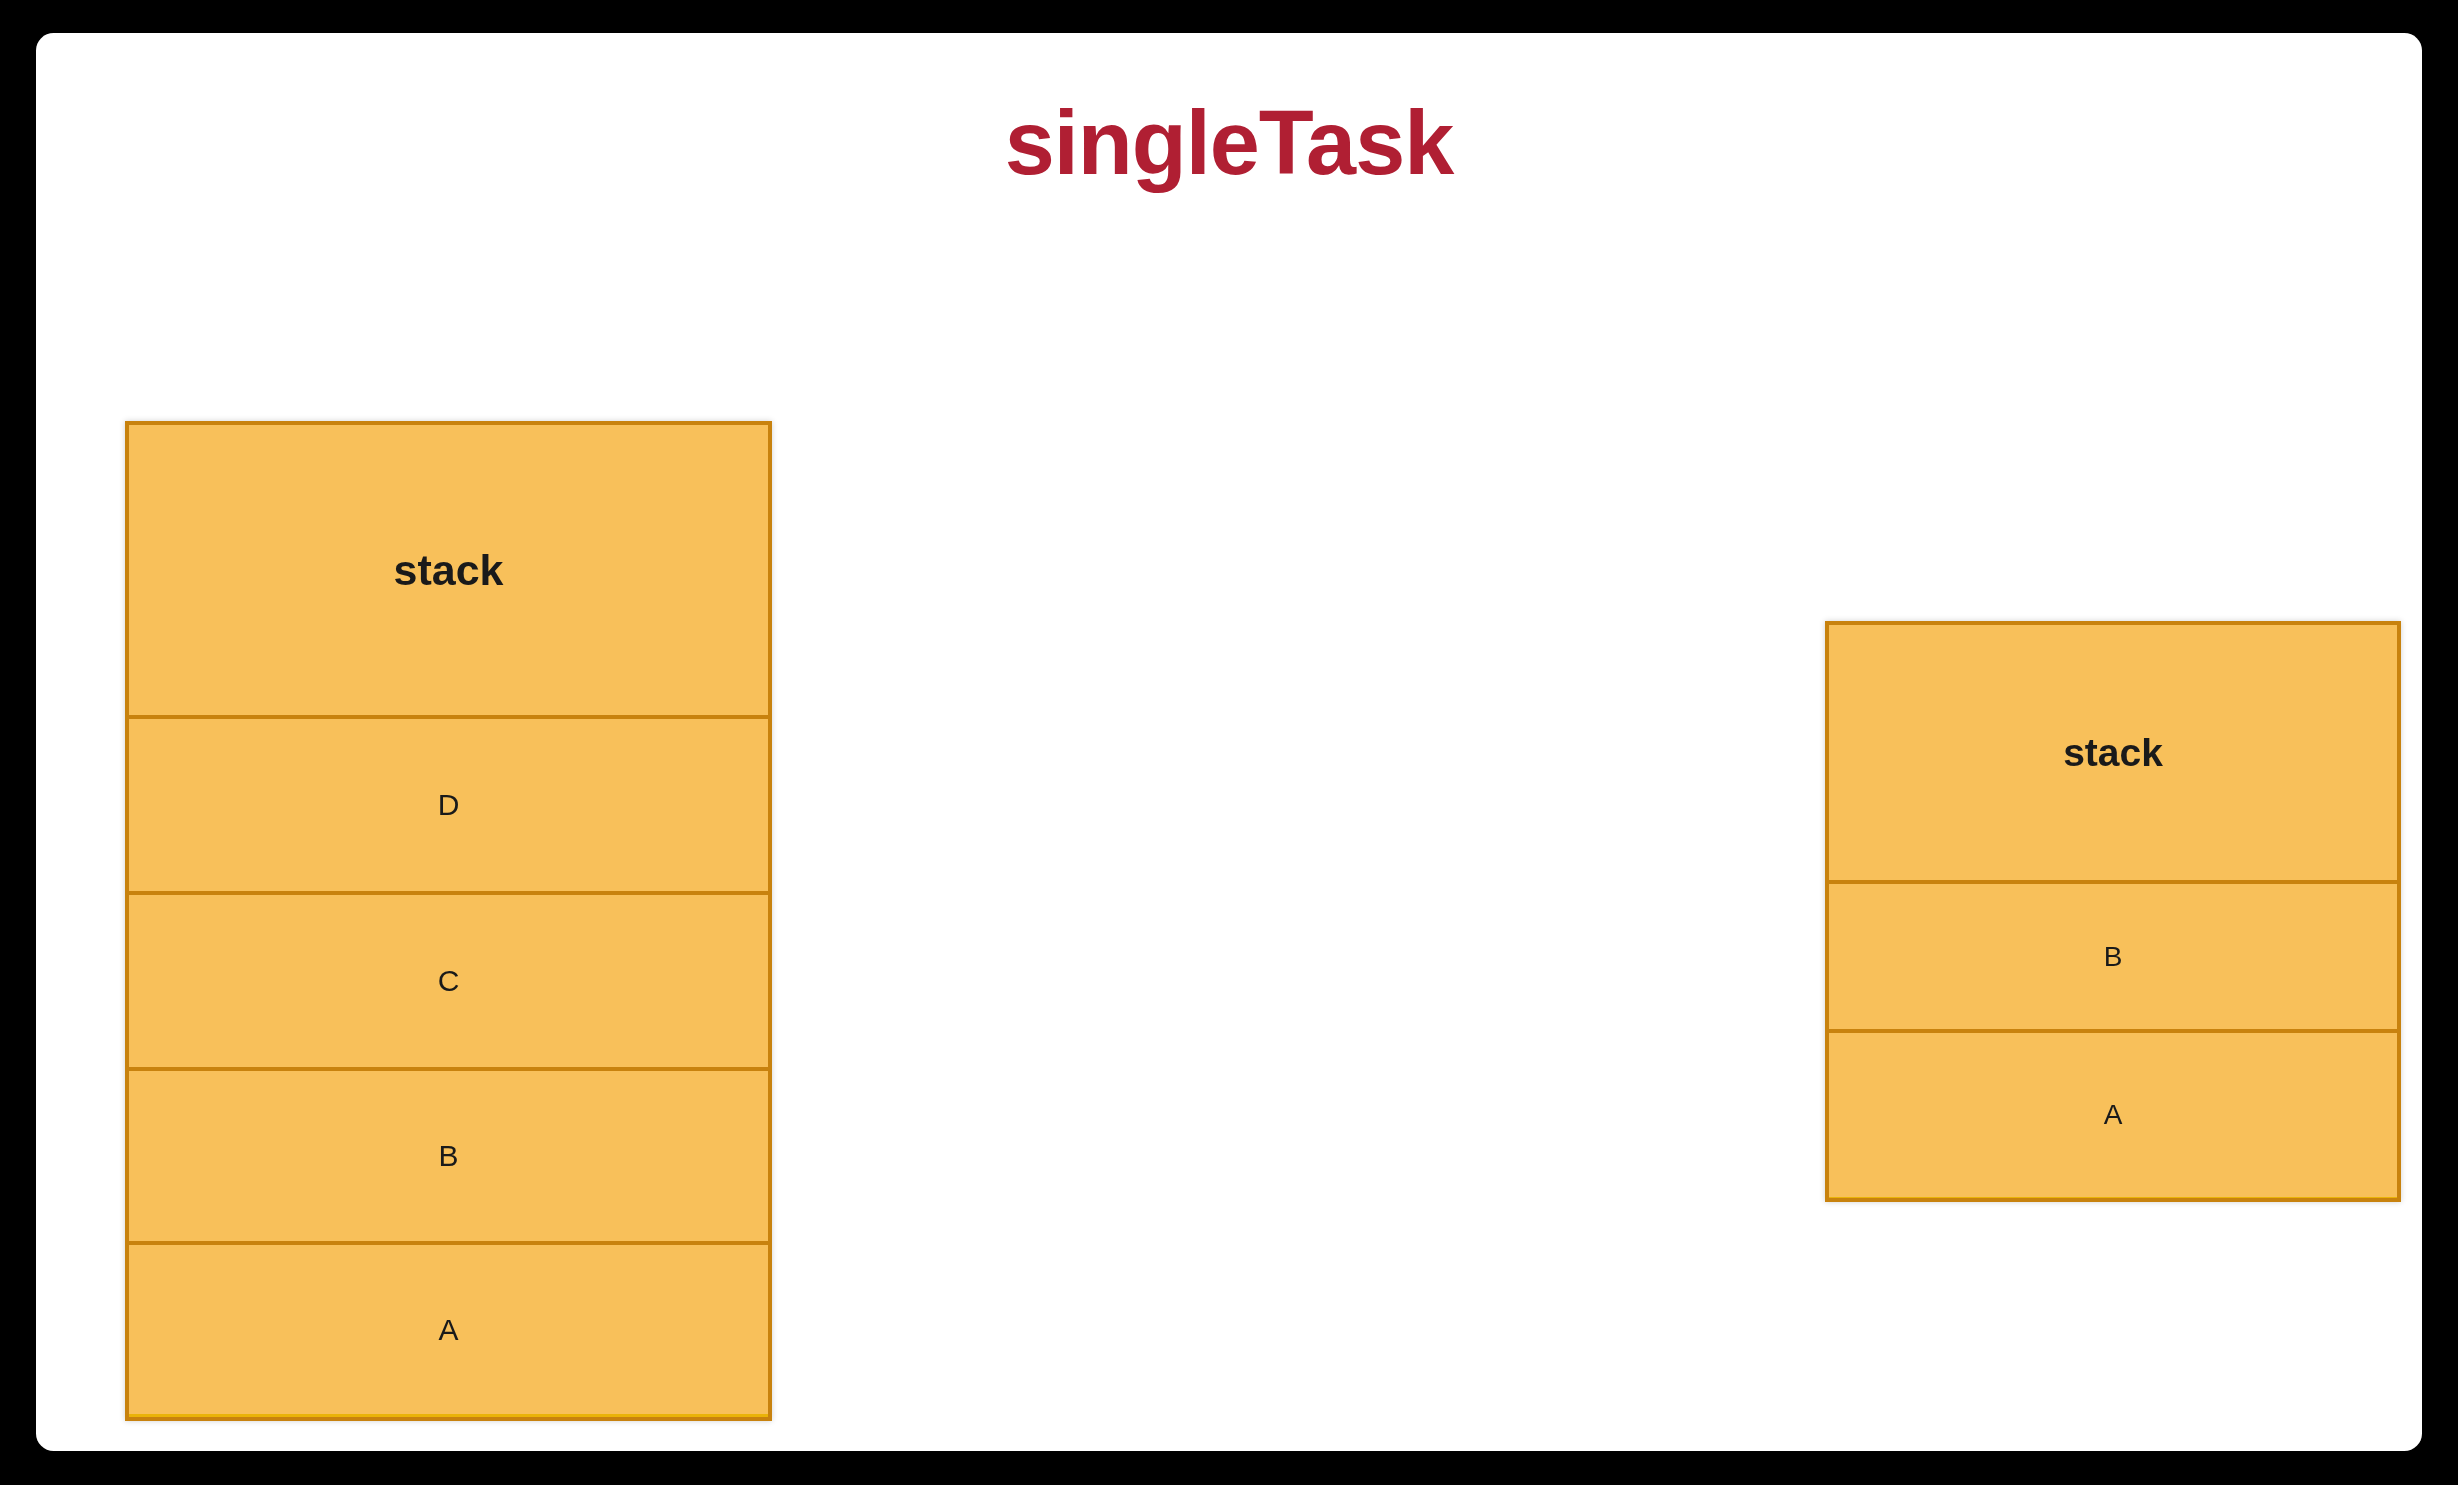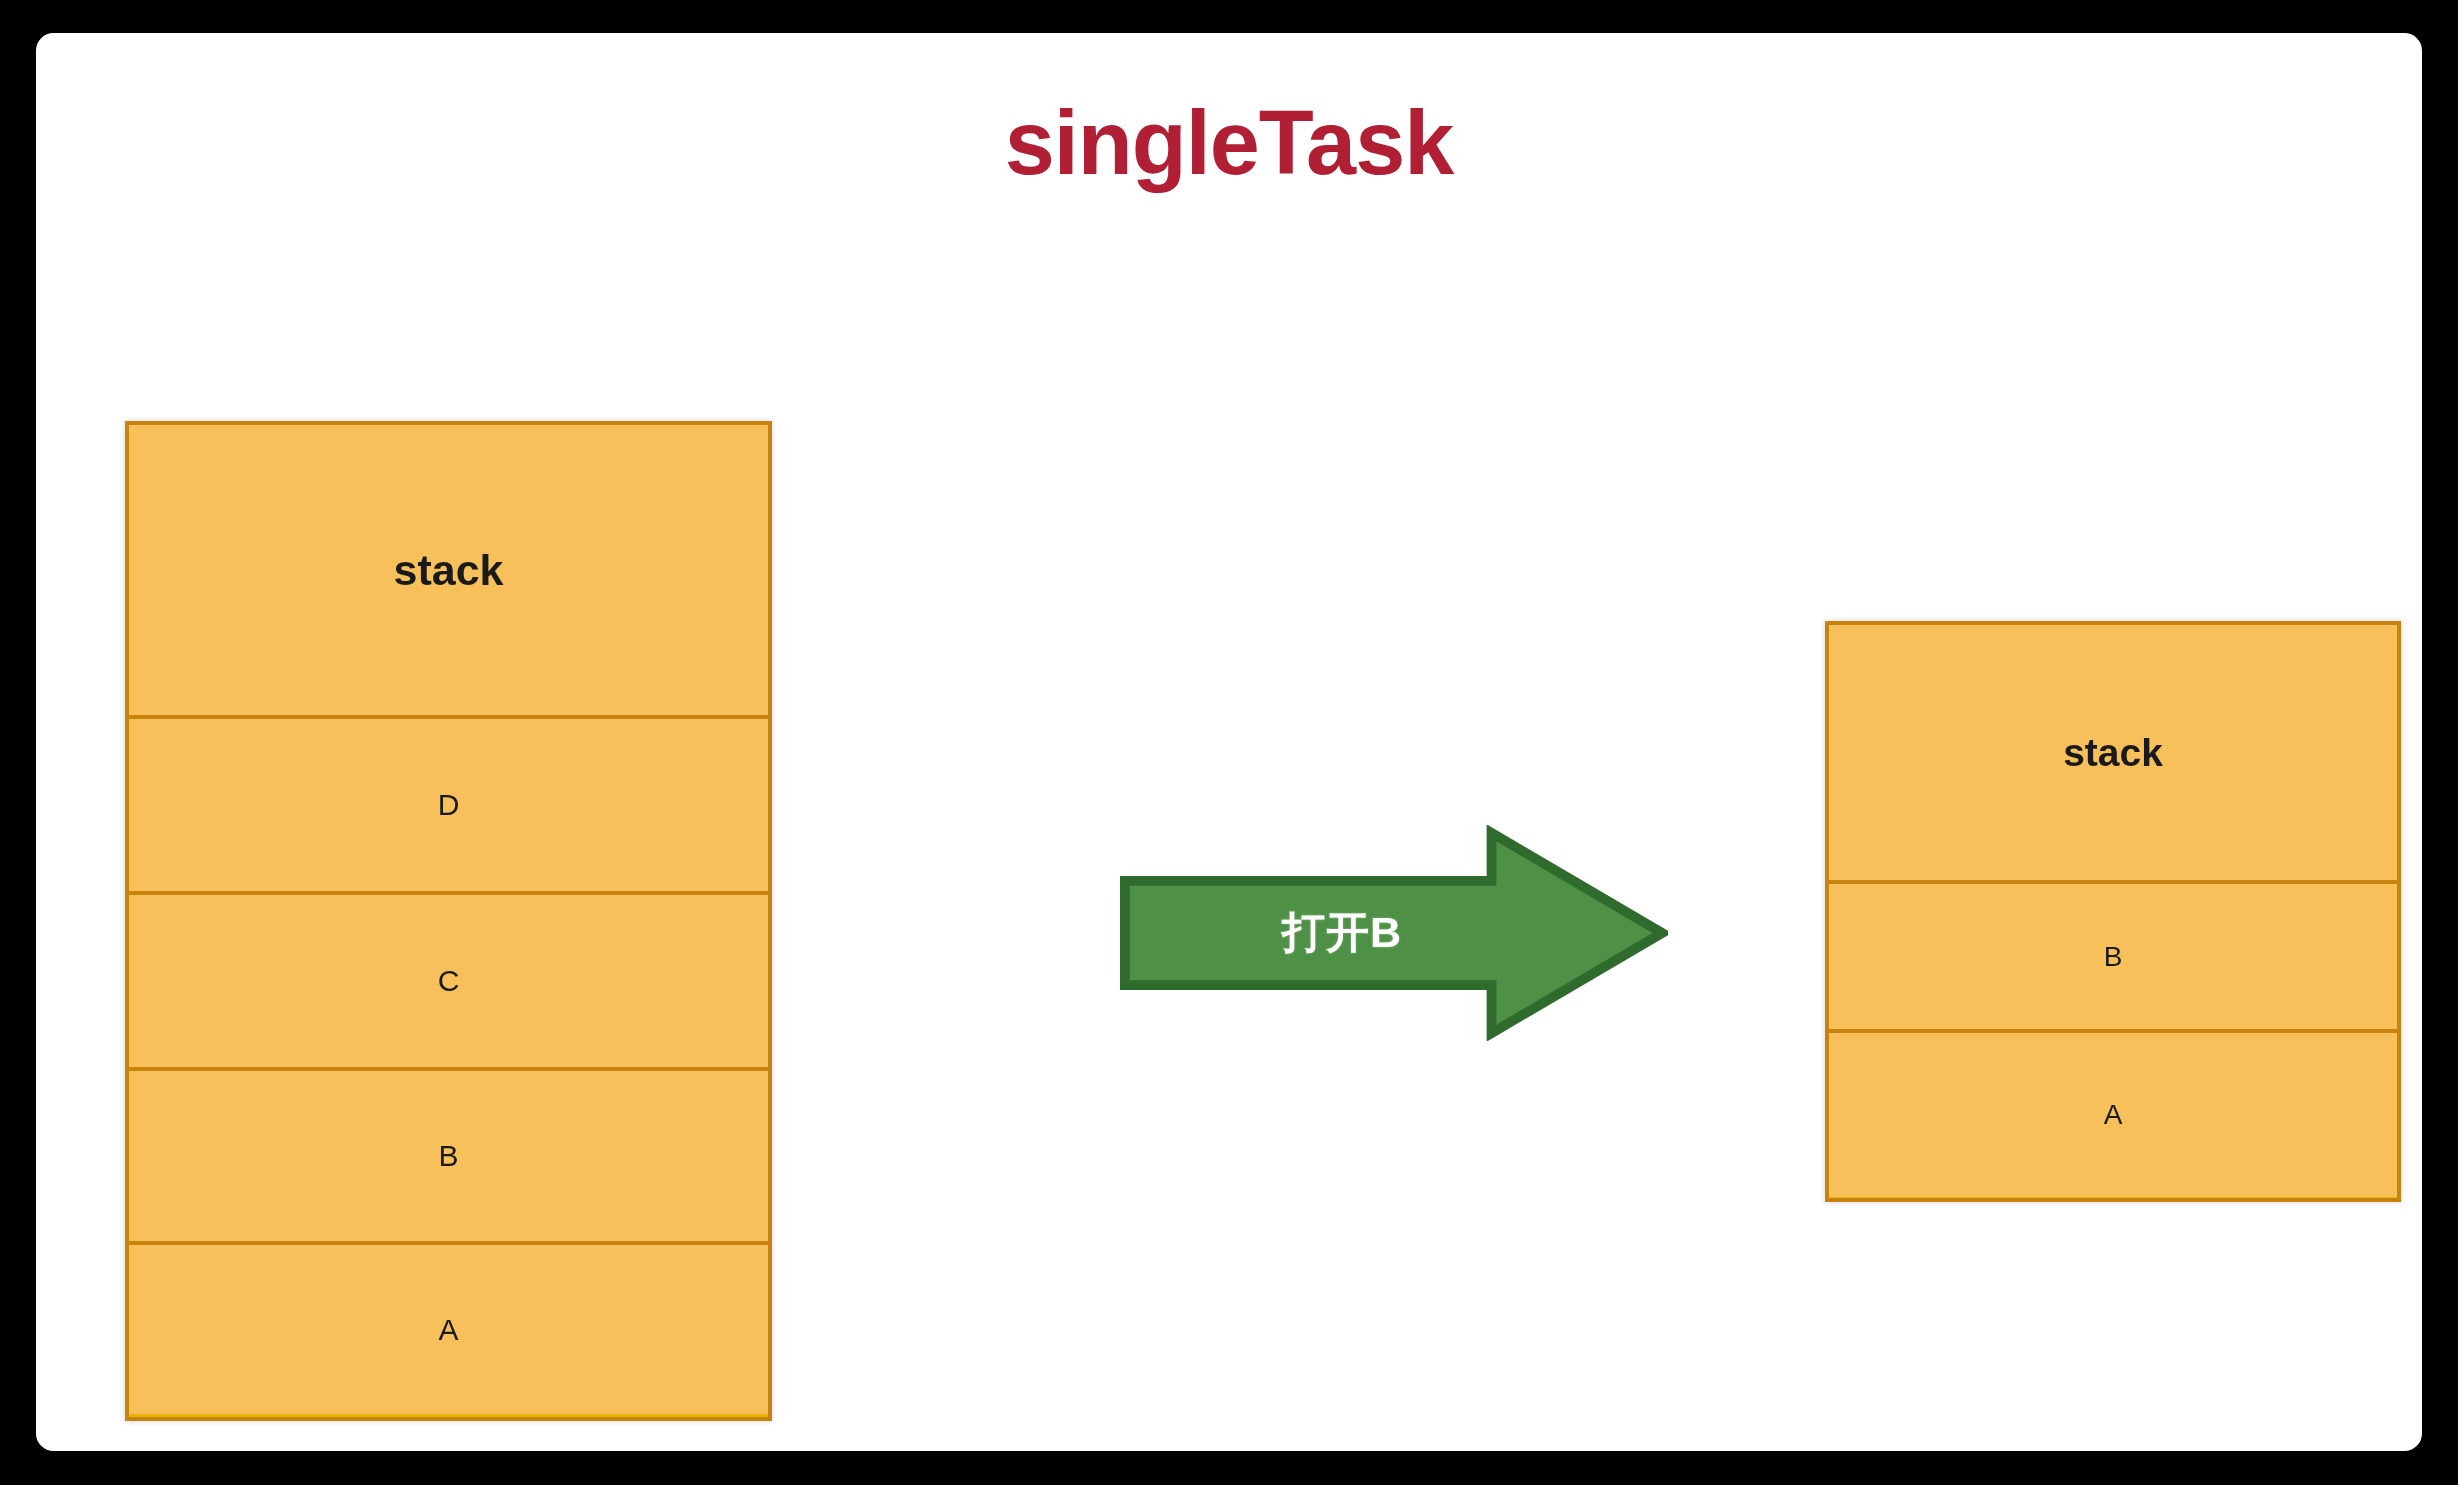--- a/index.html
+++ b/index.html
@@ -151,26 +151,20 @@
         <span class="cell-label">C</span>
       </div>
       <div class="stack-cell cell-3">
         <span class="cell-label">B</span>
       </div>
       <div class="stack-cell cell-4">
         <span class="cell-label">A</span>
       </div>
     </div>
 
-    <div id="arrow">
-      <svg viewBox="0 0 560 220" preserveAspectRatio="none">
-        <polygon points="6,57 380,57 380,8 554,110 380,212 380,163 6,163" fill="#4e9146" stroke="#2f6b2c" stroke-width="10" stroke-linejoin="miter"></polygon>
-      </svg>
-      <div id="arrow-label">打开B</div>
-    </div>
 
     <div id="stack-right" class="stack-box">
       <div class="stack-cell cell-0">
         <span class="cell-label">stack</span>
       </div>
       <div class="stack-cell cell-1">
         <span class="cell-label">B</span>
       </div>
       <div class="stack-cell cell-2">
         <span class="cell-label">A</span>

